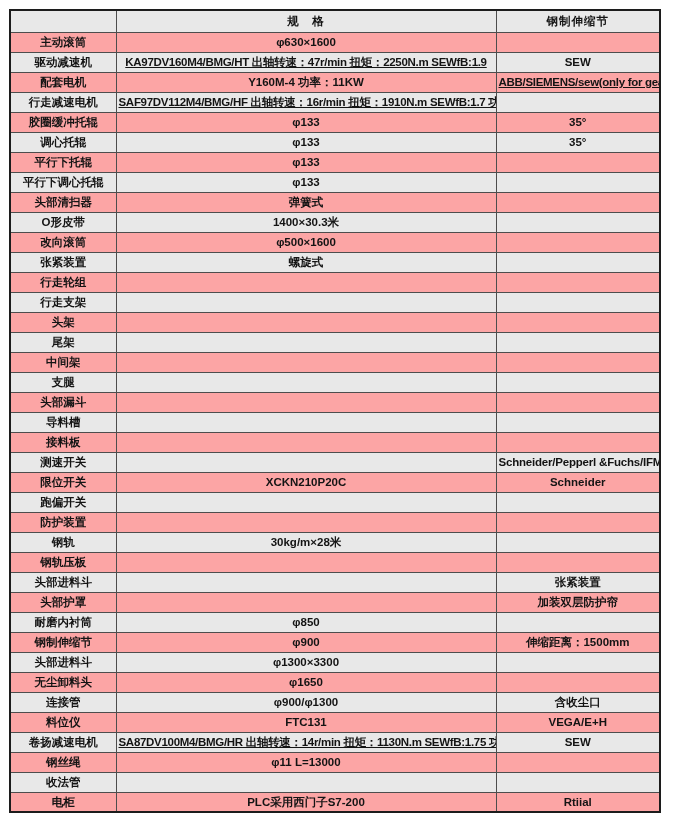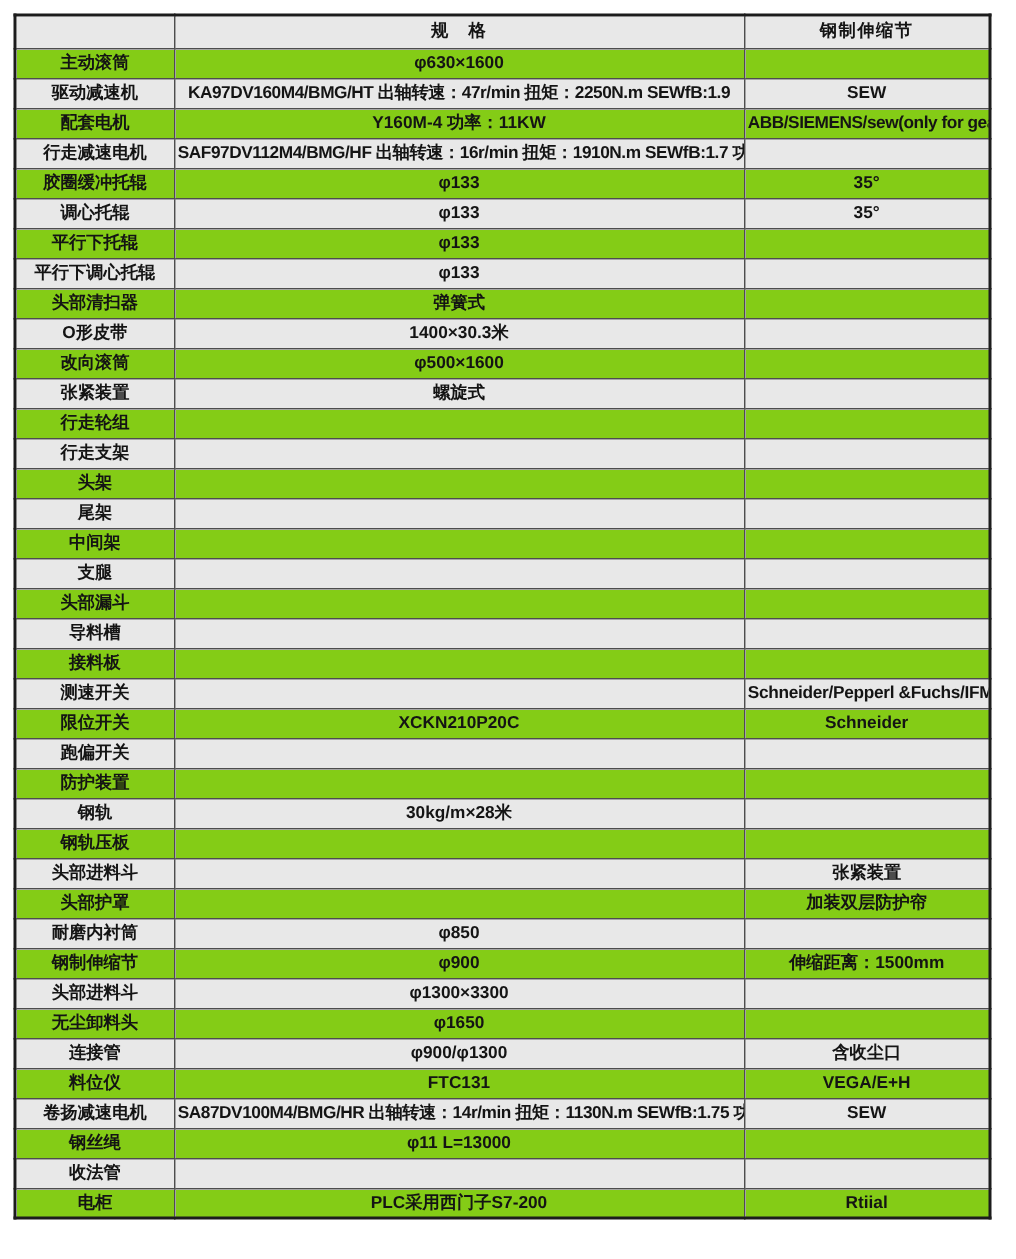--- a/index.html
+++ b/index.html
@@ -38,25 +38,25 @@
     color: #141414;
     font-size: 11.5px;
     line-height: 1.05;
     overflow: hidden;
     white-space: nowrap;
   }
   col.c-name { width: 106px; }
   col.c-spec { width: 380px; }
   col.c-note { width: 164px; }
   thead tr { height: 22px; background: #e8e8e8; }
-  tbody tr { height: 20px; background: #84cc16; }
+  tbody tr { height: 20px; background: #fca5a5; }
   tbody tr:nth-child(even) { background: #e8e8e8; }
   thead th { font-size: 12px; letter-spacing: 1px; }
   td.s  { font-size: 9.5px; letter-spacing: -0.2px; }
-  td.xs { font-size: 8.7px; letter-spacing: -0.3px; }
+  td.xs { font-size: 8.7px; letter-spacing: -0.3px; text-decoration: underline; }
 </style>
 </head>
 <body>
 
 <div class="page">
   <div class="spec-table-wrap">
     <table class="spec-table">
       <colgroup>
         <col class="c-name">
         <col class="c-spec">

